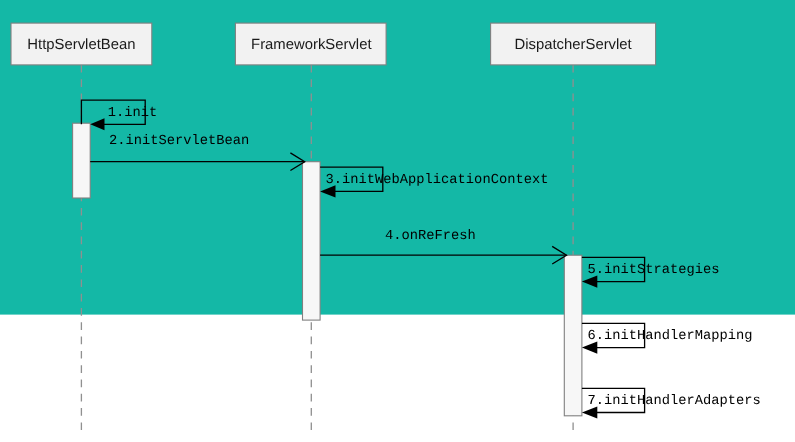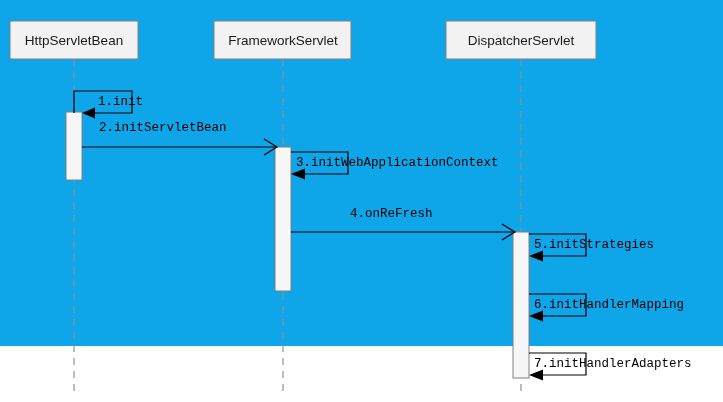--- a/index.html
+++ b/index.html
@@ -10,22 +10,22 @@
   }
   body {
     width: 723px;
     height: 402px;
     overflow: hidden;
     font-family: "Liberation Sans", sans-serif;
   }
   #diagram-root {
     position: relative;
     width: 723px;
-    height: 346px;
-    background: #0ea5e9;
+    height: 286px;
+    background: #14b8a6;
   }
   svg#seq-svg {
     display: block;
     width: 723px;
     height: 402px;
   }
   .participant-box {
     fill: #f2f2f2;
     stroke: #808080;
     stroke-width: 1;

